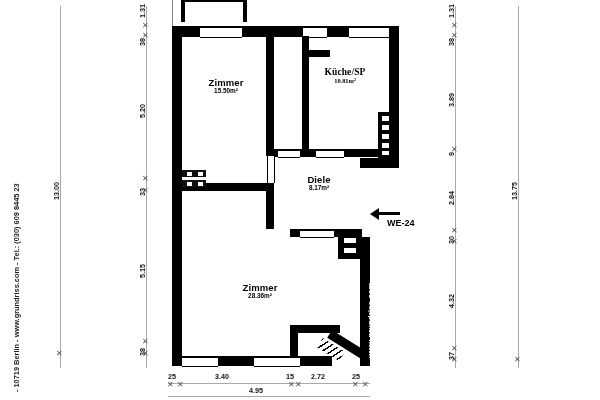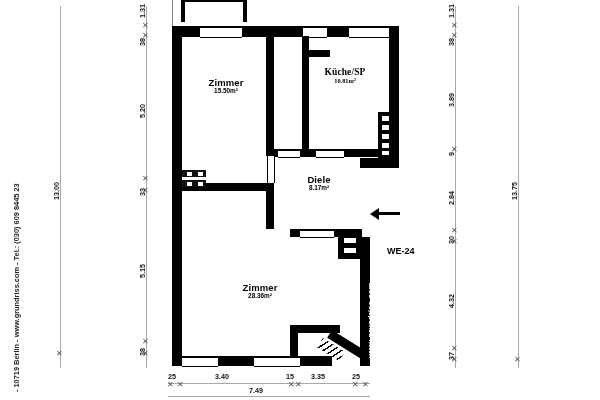--- a/index.html
+++ b/index.html
@@ -180,35 +180,35 @@
     <div class="rarea">8.17m²</div>
   </div>
 
   <div class="room" style="left:218px; top:283px; width:84px;">
     <div class="rname">Zimmer</div>
     <div class="rarea">28.36m²</div>
   </div>
 
   <div class="arrow-shaft" style="left:378px; top:212px; width:22px;"></div>
   <div class="arrow-head" style="left:370px; top:208px; transform:scaleX(1);"></div>
-  <div class="we-tag" style="left:387px; top:218px;margin-top:28px;">WE-24</div>
+  <div class="we-tag" style="left:387px; top:218px;">WE-24</div>
 
   <div class="wm" style="left:366px; top:358px;">www.grundriss.com</div>
 
   <div class="dimline" style="left:168px; top:383px; width:202px; height:1px;"></div>
 
   <div class="dlabel" style="left:168px; top:372px;">25</div>
   <div class="dlabel" style="left:215px; top:372px;">3.40</div>
   <div class="dlabel" style="left:286px; top:372px;">15</div>
-  <div class="dlabel" style="left:311px; top:372px;">3.35</div>
+  <div class="dlabel" style="left:311px; top:372px;">2.72</div>
   <div class="dlabel" style="left:352px; top:372px;">25</div>
 
   <div class="tick" style="left:167px; top:381px;">✕</div>
   <div class="tick" style="left:177px; top:381px;">✕</div>
   <div class="tick" style="left:288px; top:381px;">✕</div>
   <div class="tick" style="left:295px; top:381px;">✕</div>
   <div class="tick" style="left:352px; top:381px;">✕</div>
   <div class="tick" style="left:362px; top:381px;">✕</div>
 
   <div class="dimline" style="left:168px; top:396px; width:202px; height:1px;"></div>
-  <div class="dlabel" style="left:249px; top:386px;">7.49</div>
+  <div class="dlabel" style="left:249px; top:386px;">4.95</div>
 
 </div>
 
 </body></html>

